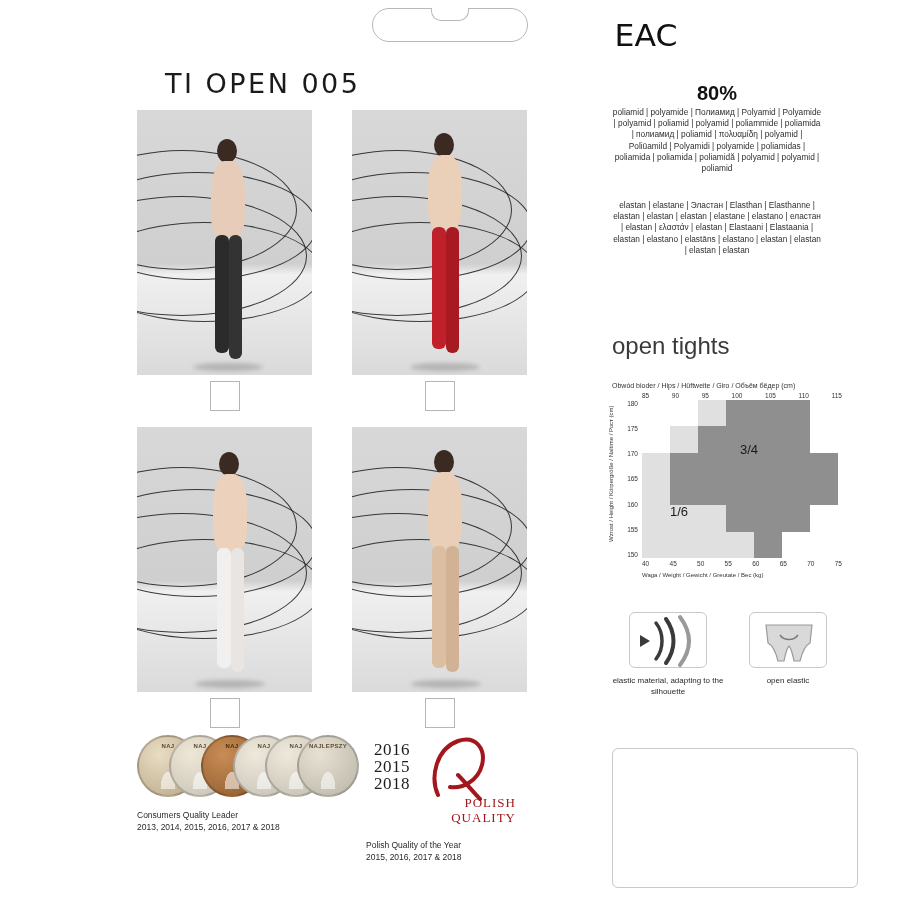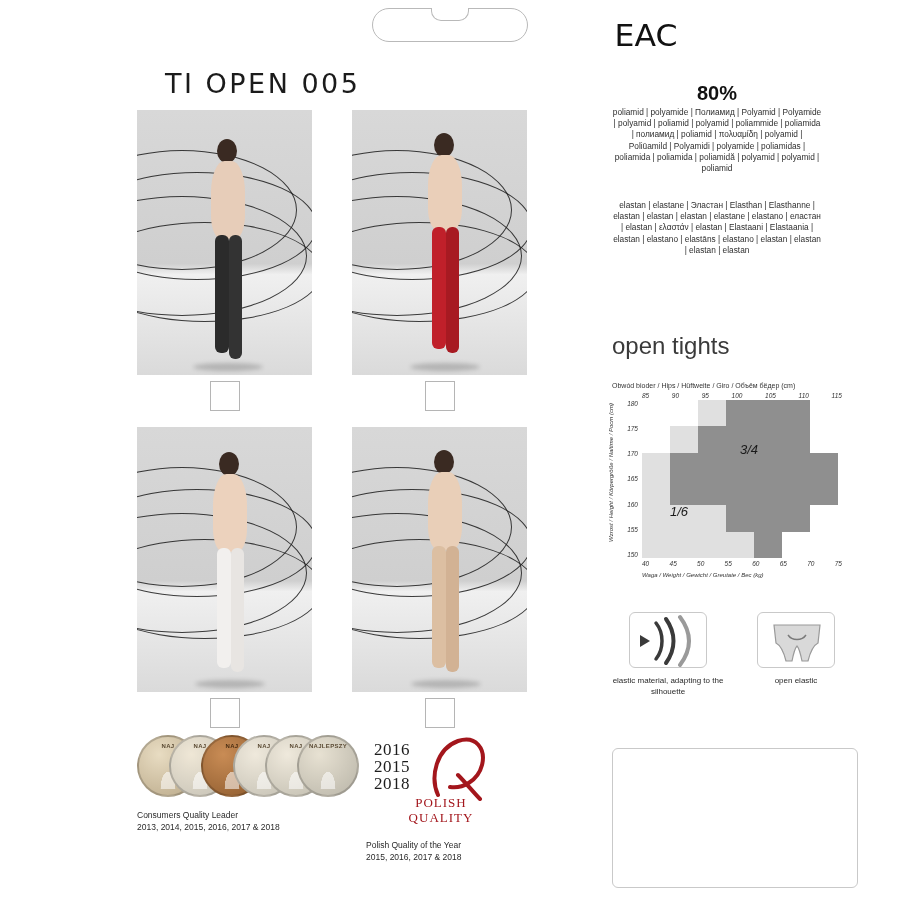--- a/index.html
+++ b/index.html
@@ -152,21 +152,21 @@
     font-family: "Liberation Serif", serif;
     color:#1d1d1d; letter-spacing: .5px;
     text-align:left;
   }
   .pq-swoosh {
     position:absolute; left: 62px; top: 0px;
     width: 60px; height: 66px;
   }
   .pq-label {
     position:absolute; left: 0; top: 60px; width: 150px;
-    text-align:center;
+    text-align:right;
     font-family: "Liberation Serif", serif;
     color:#a3161c; font-size: 13px; letter-spacing: 1px;
     line-height: 15px;
   }
   .award-caption {
     position:absolute; top: 104px; left: 0; width: 100%;
     text-align:left; font-size: 8.5px; color:#2a2a2a; line-height: 12px;
   }
   .awards-col { position: relative; }
 
@@ -195,21 +195,21 @@
 
   .open-tights {
     position: absolute; left: 32px; top: 332px;
     font-size: 24px; color: #3a3a3a; font-weight: 300;
     font-family: "Liberation Sans", sans-serif;
   }
 
   
   .chart-wrap { position:absolute; left: 32px; top: 382px; width: 240px; }
   .chart-title { font-size: 7px; color:#333; margin-bottom: 3px; }
-  .chart-body { position: relative; width: 238px; height: 190px; font-style: italic; }
+  .chart-body { position: relative; width: 238px; height: 190px; }
   .chart-xlabels, .chart-ylabels { position:absolute; font-size:6.5px; color:#333; }
   .chart-xlabels { left: 30px; top: 0; width: 200px; display:flex; justify-content:space-between; }
   .chart-xlabels.bottom { top: 168px; }
   .chart-ylabels { left: 10px; top: 8px; height: 158px; display:flex; flex-direction:column; justify-content:space-between; text-align:right; width: 16px;}
   .chart-yaxis-title {
     position:absolute; left:-4px; top: 10px;
     font-size: 6px; color:#333;
     transform: rotate(-90deg);
     transform-origin: left top;
     white-space: nowrap;
@@ -231,21 +231,21 @@
   .lbl-34 {
     position:absolute; left: 128px; top: 50px;
     font-size: 13px; color:#1a1a1a; font-weight: 500;
   }
   .lbl-12 {
     position:absolute; left: 58px; top: 112px;
     font-size: 13px; color:#1a1a1a; font-weight: 500;
   }
 
   
-  .features { position:absolute; left: 32px; top: 612px; width: 240px; display:flex; gap: 16px; }
+  .features { position:absolute; left: 32px; top: 612px; width: 240px; display:flex; gap: 8px; }
   .feature { width: 112px; text-align:center; }
   .feature-icon {
     width: 78px; height: 56px; margin: 0 auto;
     border: 1px solid #c9c9c9; border-radius: 6px;
     background:#fff; position:relative; overflow:hidden;
   }
   .feature-cap {
     font-size: 8px; line-height: 11px; color:#2a2a2a; margin-top: 7px;
   }
 

